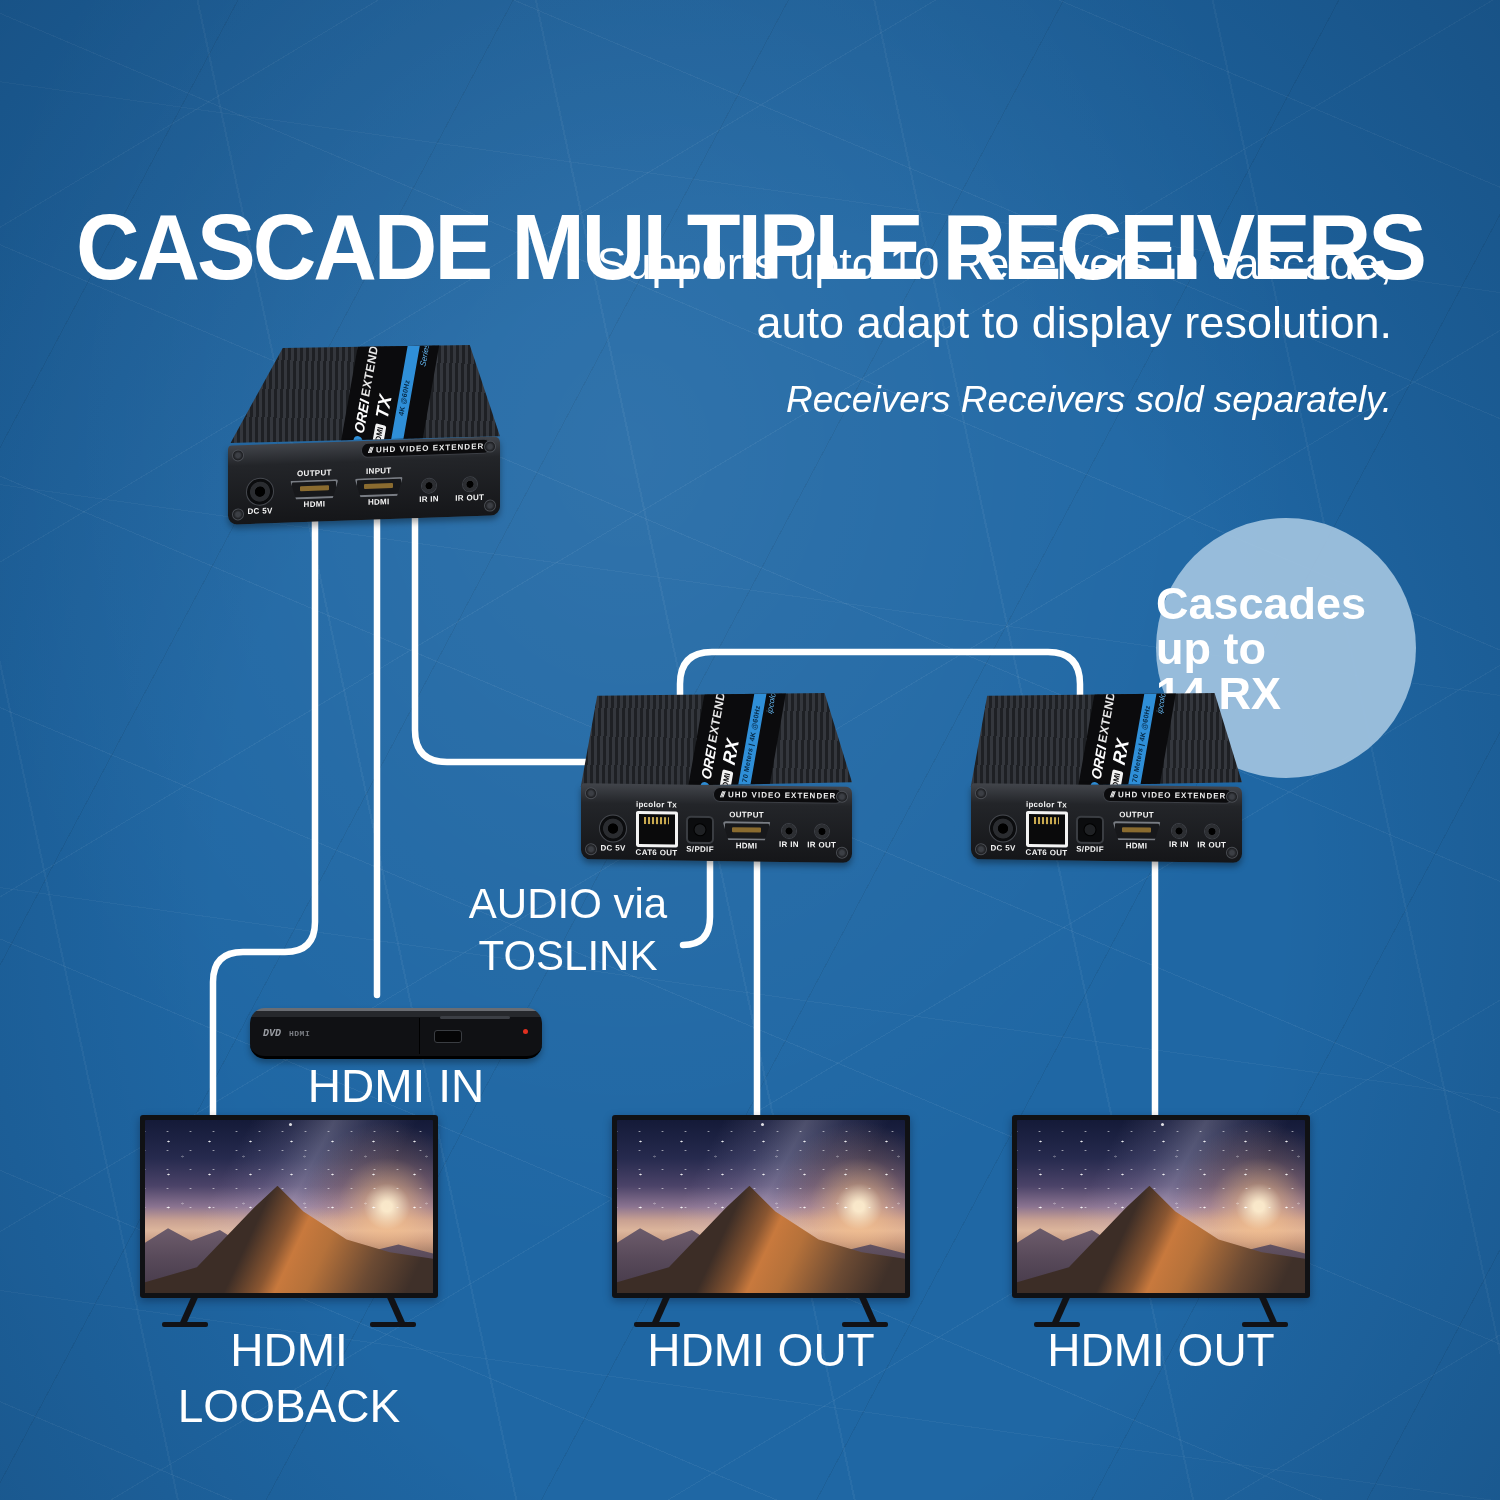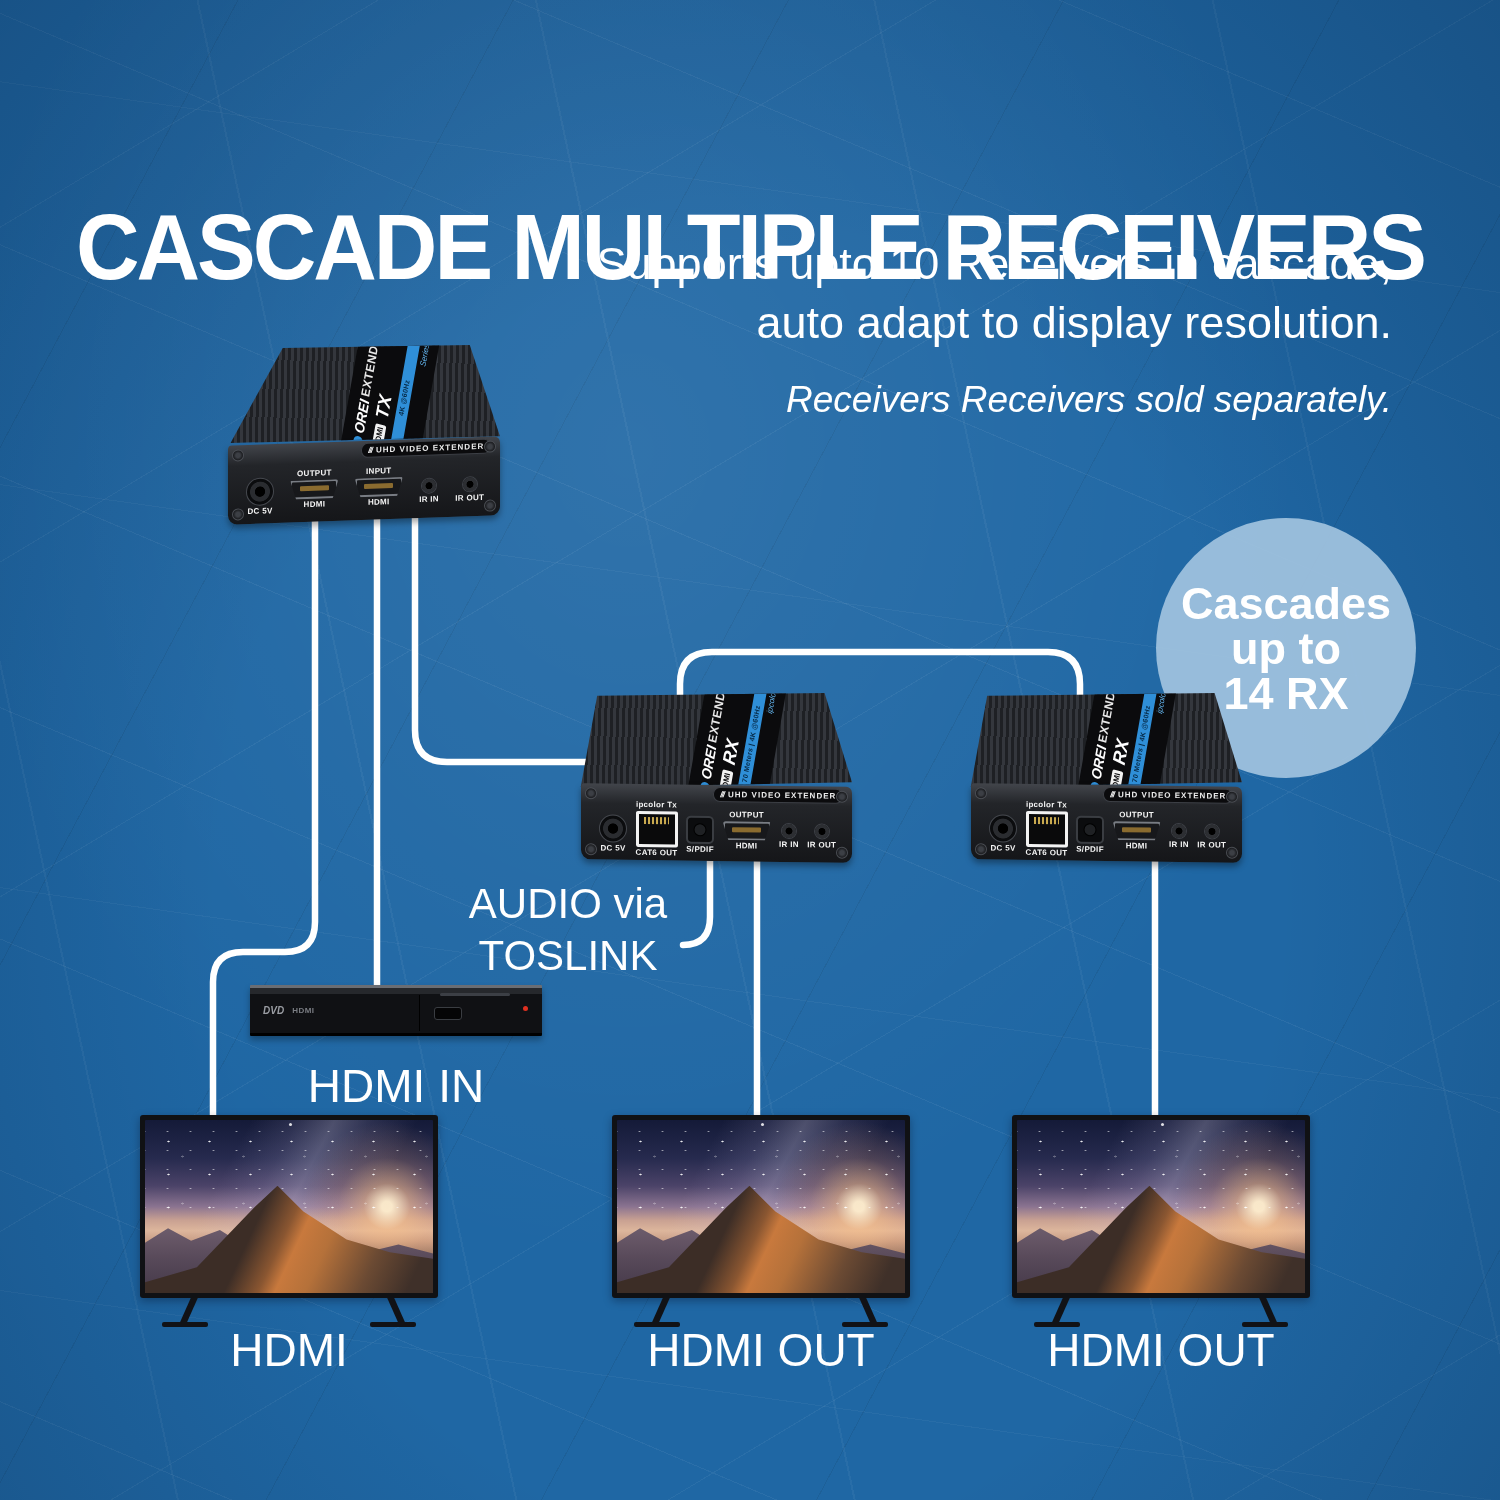--- a/index.html
+++ b/index.html
@@ -33,21 +33,21 @@
   }
   .subtitle{
     position:absolute;right:108px;top:234px;text-align:right;z-index:4;
   }
   .subtitle .s1{font-size:45px;font-weight:400;line-height:59px;}
   .subtitle .note{margin-top:27px;font-size:37px;font-style:italic;font-weight:400;}
   
   .badge{
     position:absolute;left:1156px;top:518px;width:260px;height:260px;border-radius:50%;
     background:rgba(160,195,223,.93);z-index:1;
-    display:flex;flex-direction:column;align-items:center;justify-content:center;
+    display:flex;flex-direction:column;align-items:flex-start;justify-content:center;
     text-align:center;font-weight:700;font-size:45px;line-height:45px;color:#fff;
   }
   
   svg.cables{position:absolute;inset:0;z-index:2;}
   
   .device{position:absolute;z-index:3;}
   .dev-top{
     position:absolute;left:0;top:0;width:100%;height:56%;
     background:repeating-linear-gradient(92deg,#34373d 0 3px,#1e2024 3px 6px);
     overflow:hidden;
@@ -106,24 +106,25 @@
   .c-tos::after{content:"";position:absolute;left:50%;top:50%;width:11px;height:11px;border-radius:50%;
                 transform:translate(-50%,-50%);background:#1f2124;border:1px solid #000;}
   .c-ir{width:14px;height:14px;border-radius:50%;border:1px solid #3e4147;
         background:radial-gradient(circle,#000 32%,#2c2e32 38% 66%,#0d0e10 72%);}
   
   #tx{left:225px;top:345px;width:275px;height:175px;}
   #rx1{left:578px;top:693px;width:274px;height:168px;}
   #rx2{left:968px;top:693px;width:274px;height:168px;}
   
   .dvd{
-    position:absolute;left:250px;top:985px;width:292px;height:48px;z-index:3;
+    position:absolute;left:250px;top:1008px;width:292px;height:48px;z-index:3;
     background:linear-gradient(#6a6d73 0 3px,#26282c 3px 9px,#101114 9px);
-    border-radius:1px;border-bottom:3px solid #000;
+    border-radius:15px;border-bottom:3px solid #000;
     box-shadow:0 4px 6px rgba(0,0,0,.3);
+    font-family:Liberation Mono, monospace;
   }
   .dvd-logos{position:absolute;left:13px;top:20px;display:flex;gap:8px;align-items:center;}
   .dvd-logos .l1{font-size:10px;font-weight:800;font-style:italic;color:#9a9da3;}
   .dvd-logos .l2{font-size:8px;font-weight:700;color:#7a7d83;letter-spacing:.5px;}
   .dvd-seam{position:absolute;left:58%;top:10px;bottom:2px;width:1px;background:#000;}
   .dvd-slot{position:absolute;left:63%;top:22px;width:26px;height:11px;background:#050506;
             border:1px solid #3a3d42;border-radius:3px;}
   .dvd-tray{position:absolute;right:32px;top:8px;width:70px;height:3px;background:#3c3f45;border-radius:2px;}
   .dvd-led{position:absolute;right:14px;top:21px;width:5px;height:5px;border-radius:50%;background:#e03020;}
   
@@ -396,20 +397,21 @@
         <div class="m-back"></div>
         <div class="m-peak"></div>
         <div class="tv-led"></div>
       </div>
     </div>
     <div class="tv-leg l"></div>
     <div class="tv-leg r"></div>
   </div>
   <div class="flabel" id="lbl-tv1">
     <div>HDMI</div>
+    <div>LOOBACK</div>
   </div>
 
   <div class="tv" id="tv2">
     <div class="tv-frame">
       <div class="tv-screen">
         <div class="stars"></div>
         <div class="m-back"></div>
         <div class="m-peak"></div>
         <div class="tv-led"></div>
       </div>

